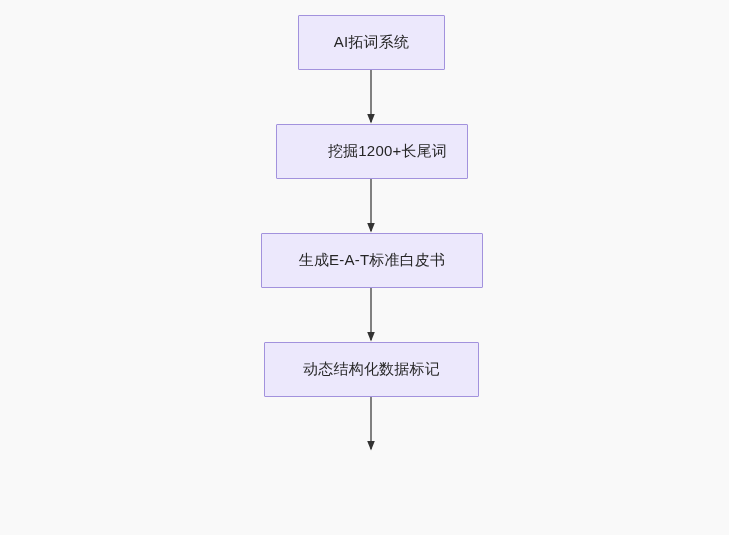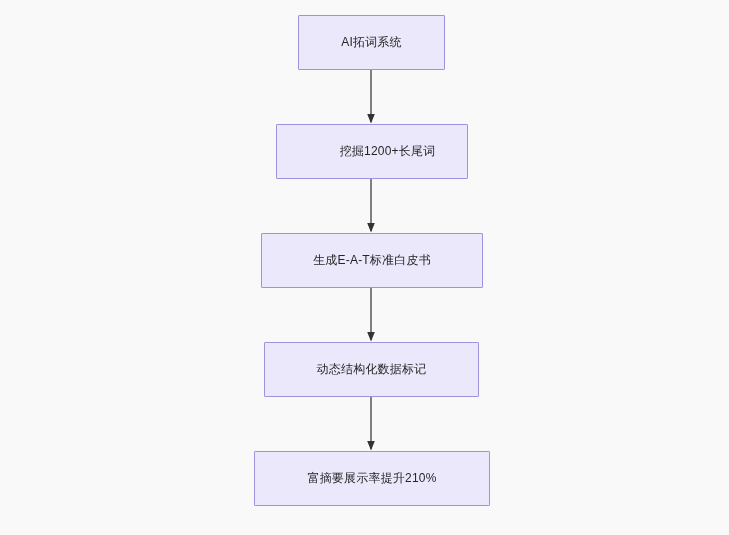--- a/index.html
+++ b/index.html
@@ -35,21 +35,21 @@
     background: #ece8fc;
     border: 1px solid #a292dd;
     border-radius: 1px;
     display: flex;
     align-items: center;
     justify-content: center;
     text-align: center;
   }
 
   .node-label {
-    font-size: 12px;
+    font-size: 15px;
     line-height: 1.25;
     color: #262626;
     letter-spacing: 0.2px;
     white-space: nowrap;
   }
 
   
   #node-0 { left: 298px; top: 15px;  width: 147px; height: 55px; }
   #node-1 { left: 276px; top: 124px; width: 192px; height: 55px; padding-left: 31px; }
   #node-2 { left: 261px; top: 233px; width: 222px; height: 55px; }
@@ -86,17 +86,14 @@
   </div>
 
   <div class="node" id="node-3">
     <span class="node-label">动态结构化数据标记</span>
   </div>
 
   <div class="node" id="node-2">
     <span class="node-label">生成E-A-T标准白皮书</span>
   </div>
 
-  <div class="node" id="node-4">
-    <span class="node-label">富摘要展示率提升210%</span>
-  </div>
 
 </div>
 
 </body></html>

